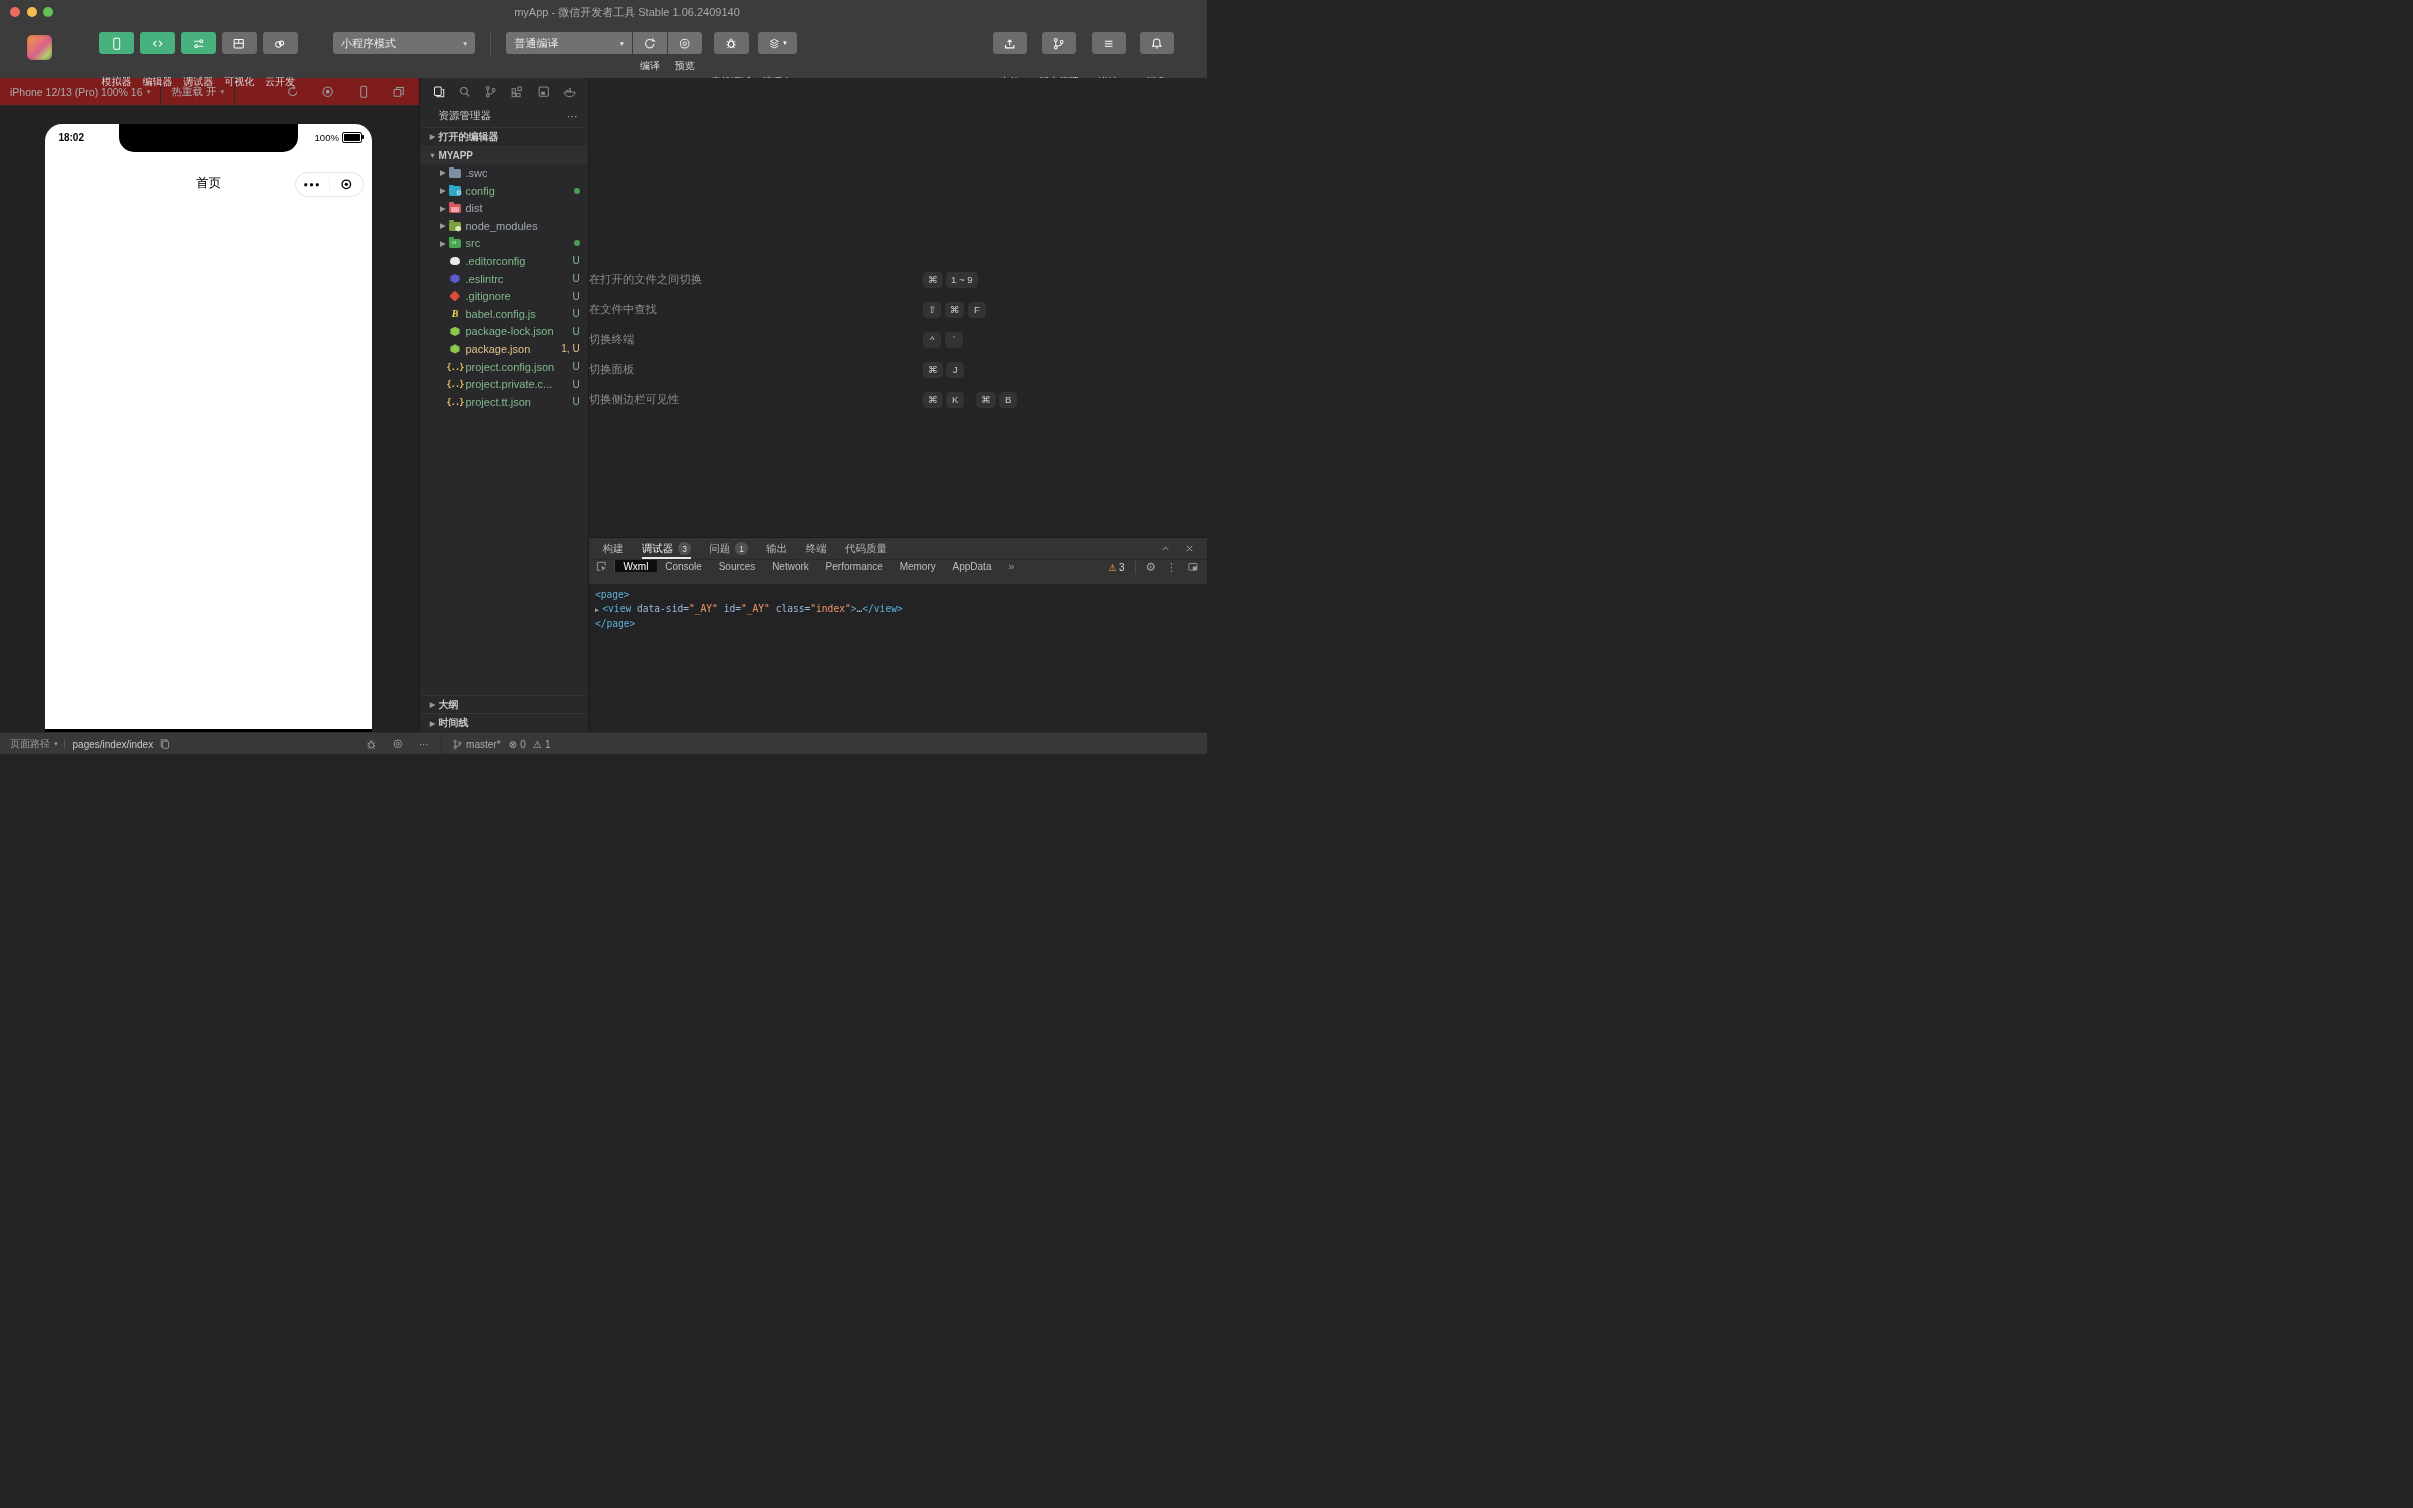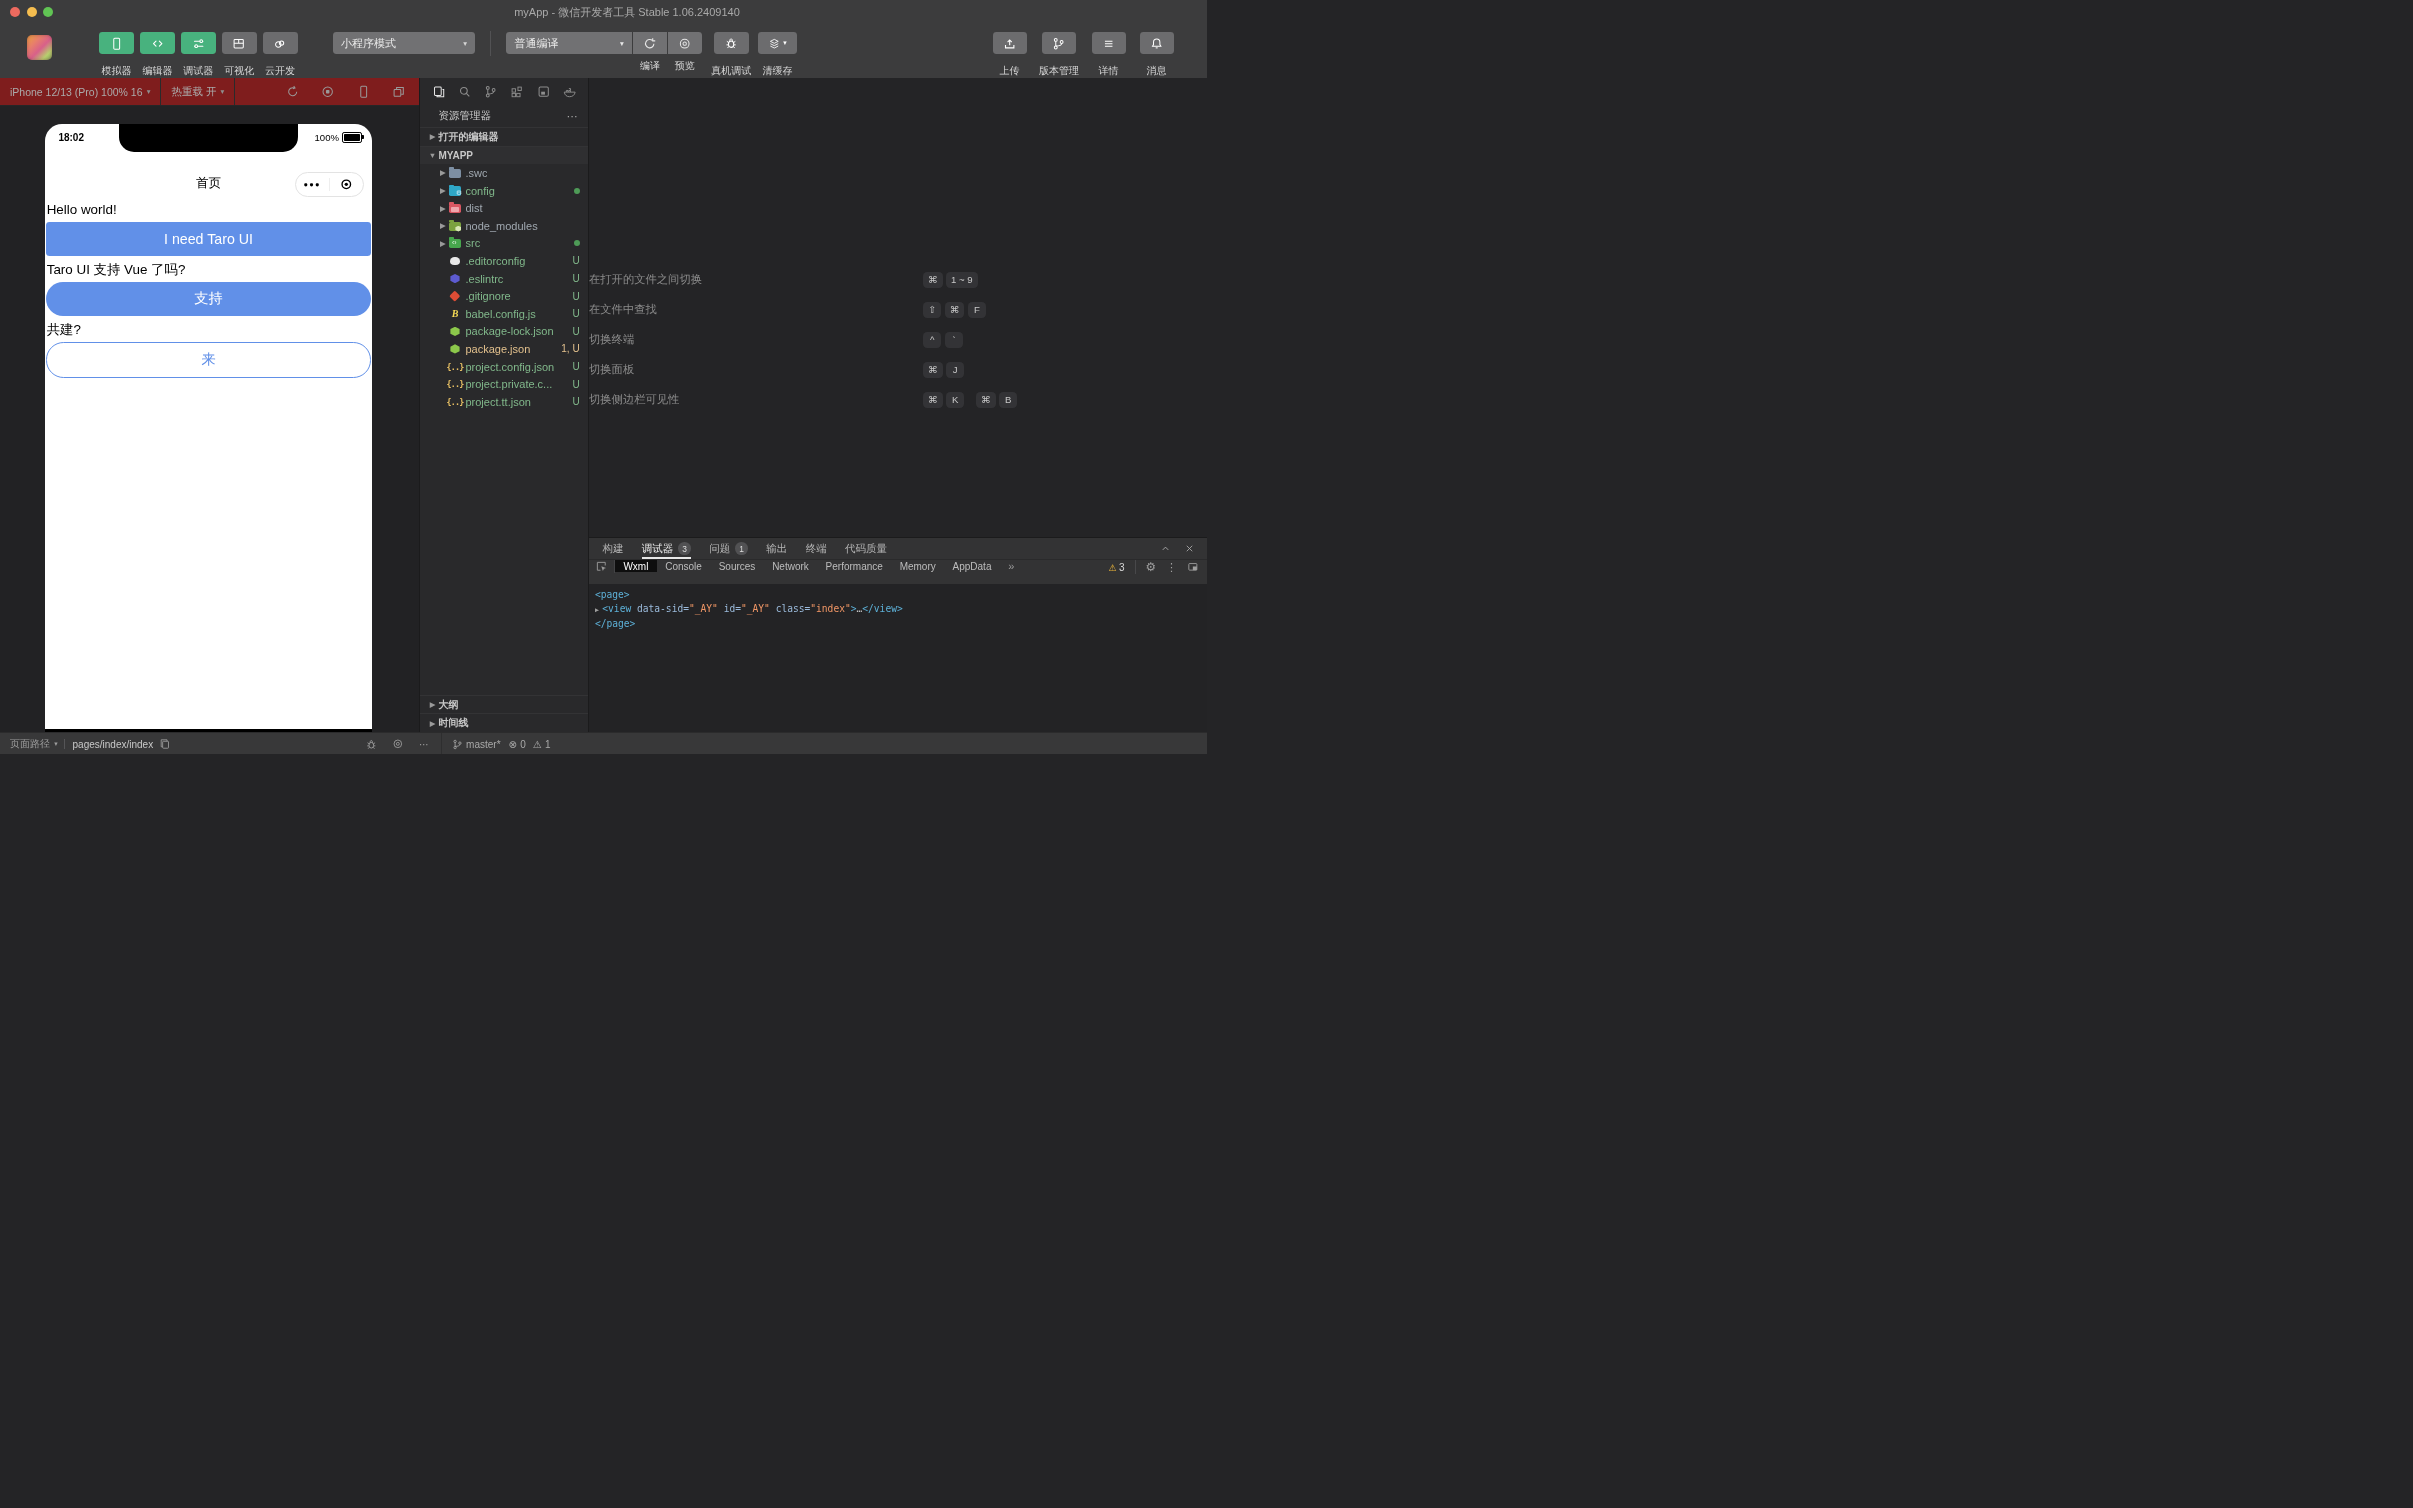--- a/index.html
+++ b/index.html
@@ -21,21 +21,21 @@
   
   .toolbar{height:54px;background:#3c3c3d;display:flex;align-items:flex-start;padding:0 0 0 27px;position:relative;}
   .app-avatar{width:25px;height:25px;border-radius:5px;margin-top:11px;
     background:linear-gradient(135deg,#e8a33d 0%,#e87f6a 30%,#d8608a 55%,#b8cf6e 80%,#7fae5a 100%);
     box-shadow:inset 0 0 3.4px rgba(120,40,60,.55);}
   .tb-block{display:flex;flex-direction:column;align-items:center;margin-top:8.4px;}
   .tb-btn{width:35px;height:22px;border-radius:3.4px;display:flex;align-items:center;justify-content:center;color:#fff;}
   .tb-btn .ico{width:13.4px;height:13.4px;}
   .tb-btn.green{background:#48b27e;}
   .tb-btn.gray{background:#6c6c6e;}
-  .tb-label{font-size:10px;color:#d8d8d8;margin-top:10px;white-space:nowrap;}
+  .tb-label{font-size:10px;color:#d8d8d8;margin-top:21px;white-space:nowrap;}
   .tb-nav{display:flex;gap:5.9px;margin-left:47px;}
   .tb-dd{height:22px;background:#717173;border-radius:3.4px;color:#ececec;font-size:11px;
     display:flex;align-items:center;padding:0 8.4px;}
   .tb-dd .caret{margin-left:auto;font-size:7.5px;color:#d5d5d5;}
   .vsep{width:0.8px;height:25px;background:#525254;margin:6.7px 15px 0 15px;}
   .seg-grid{display:grid;grid-template-columns:126px 34px 34px;column-gap:0.8px;row-gap:4.2px;margin-top:8.4px;}
   .seg-cell{height:22px;background:#717173;display:flex;align-items:center;justify-content:center;color:#e8e8e8;}
   .seg-cell.dd{justify-content:flex-start;padding:0 8.4px;font-size:11px;}
   .seg-cell .ico{width:13.4px;height:13.4px;}
   .seg-first{border-radius:3.4px 0 0 3.4px;}
@@ -422,28 +422,20 @@
             <span class="cap-target">
                 <span class="ico">
                   <svg viewBox="0 0 16 16" fill="none" stroke="currentColor" stroke-width="1.2">
                     <circle cx="8" cy="8" r="5.4" stroke-width="1.7"></circle>
                     <circle cx="8" cy="8" r="2.1" fill="currentColor" stroke="none"></circle>
                   </svg>
                 </span>
               </span>
           </div>
         </div>
-        <div class="p-content">
-          <div class="p-text">Hello world!</div>
-          <div class="p-btn primary">I need Taro UI</div>
-          <div class="p-text">Taro UI 支持 Vue 了吗?</div>
-          <div class="p-btn pill">支持</div>
-          <div class="p-text">共建?</div>
-          <div class="p-btn ghost">来</div>
-        </div>
         <div class="home-strip"></div>
       </div>
     </div>
   </div>
 
   <div class="sidebar">
     <div class="activity">
       <span class="ico act">
           <svg viewBox="0 0 16 16" fill="none" stroke="currentColor" stroke-width="1.2">
             <rect x="3" y="2.5" width="8" height="10" rx="1"></rect>

